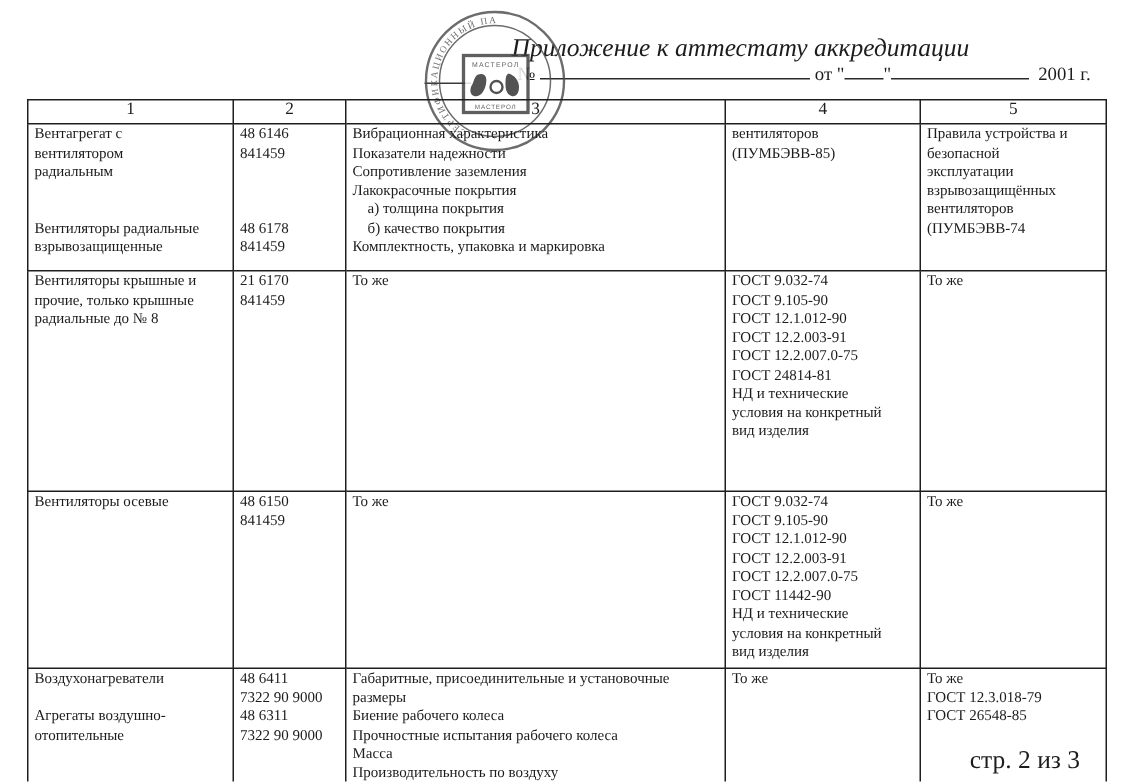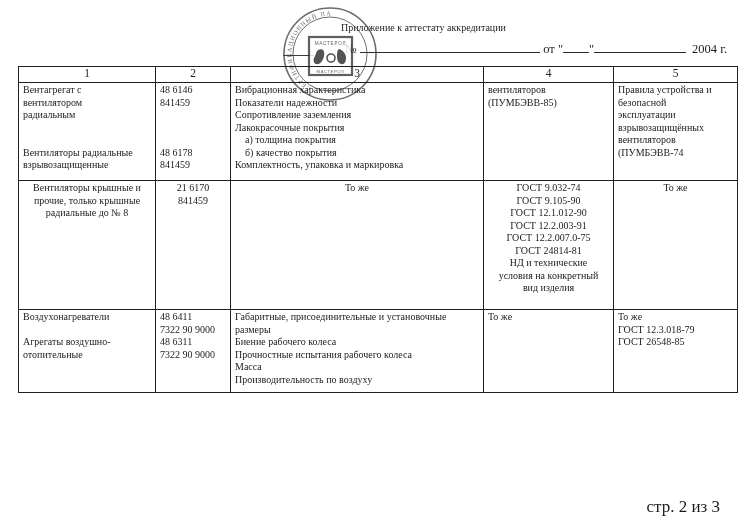--- a/index.html
+++ b/index.html
@@ -1,60 +1,60 @@
 <!DOCTYPE html>
 <html><head>
 <meta charset="utf-8">
 <style>
   html,body { margin:0; padding:0; }
   body {
     width:750px; height:521px; position:relative;
     background:#ffffff; overflow:hidden;
     font-family:"Liberation Serif", serif; color:#1c1c1c;
   }
-  .doc-title { position:absolute; left:341px; top:22px; font-size:10px; white-space:nowrap; }
+  .doc-title { position:absolute; left:341px; top:22px; font-size:17px; white-space:nowrap;font-style:italic; }
   .doc-numline { position:absolute; left:345px; top:40px; font-size:12.5px; white-space:nowrap; }
   .u { display:inline-block; border-bottom:1px solid #2b2b2b; height:12px; vertical-align:baseline; }
   .u-long  { width:180px; }
   .u-short { width:26px; }
   .u-mid   { width:92px; margin-right:6px; }
   .line-fragment { position:absolute; left:283px; top:55px; width:31px; height:1px; background:#3a3a3a; }
 
   table.main {
     position:absolute; left:18px; top:66px; width:719px;
     border-collapse:collapse; table-layout:fixed;
   }
   table.main td {
     border:1px solid #1f1f1f;
     vertical-align:top; padding:1px 4px 0 4px;
     font-size:10px; line-height:12.5px;
     overflow:hidden; white-space:pre-wrap;
   }
   tr.hdr { height:16px; }
   tr.hdr td { text-align:center; padding:0; font-size:11.5px; }
   tr.r1 { height:98px; }
-  tr.r2 { height:129px;text-align:center; }
+  tr.r2 { height:147px; }
   tr.r3 { height:118px; }
   tr.r4 { height:83px;padding-left:24px; }
 
   .stamp {
     position:absolute; left:281px; top:5px; width:98px; height:98px;
     opacity:0.82; pointer-events:none;
   }
   .page-footer { position:absolute; right:30px; top:497px; font-size:17px; }
 </style>
 </head>
 <body>
 
 <div class="doc-title">Приложение к аттестату аккредитации</div>
 
 <div class="doc-numline"><span>№</span>
   <span class="u u-long"></span>
   <span>от</span>
-  <span>"</span><span class="u u-short"></span><span>"</span><span class="u u-mid"></span><span>2004 г.</span>
+  <span>"</span><span class="u u-short"></span><span>"</span><span class="u u-mid"></span><span>2001 г.</span>
 </div>
 
 <div class="line-fragment"></div>
 
 <svg class="stamp" viewBox="0 0 98 98">
   <defs>
     <path id="ringPath" d="M 49,10.5 a 38.5,38.5 0 1,1 -0.02,0" fill="none"></path>
   </defs>
   <circle cx="49" cy="49" r="46" fill="none" stroke="#4c4c4c" stroke-width="1.6"></circle>
   <circle cx="49" cy="49" r="37" fill="none" stroke="#4c4c4c" stroke-width="1"></circle>
@@ -129,20 +129,36 @@
 ГОСТ 9.105-90
 ГОСТ 12.1.012-90
 ГОСТ 12.2.003-91
 ГОСТ 12.2.007.0-75
 ГОСТ 24814-81
 НД и технические
 условия на конкретный
 вид изделия</td>
       <td>То же</td>
     </tr>
+    <tr class="r3">
+      <td>Вентиляторы осевые</td>
+      <td>48 6150
+841459</td>
+      <td>То же</td>
+      <td>ГОСТ 9.032-74
+ГОСТ 9.105-90
+ГОСТ 12.1.012-90
+ГОСТ 12.2.003-91
+ГОСТ 12.2.007.0-75
+ГОСТ 11442-90
+НД и технические
+условия на конкретный
+вид изделия</td>
+      <td>То же</td>
+    </tr>
     <tr class="r4">
       <td>Воздухонагреватели
 
 Агрегаты воздушно-
 отопительные</td>
       <td>48 6411
 7322 90 9000
 48 6311
 7322 90 9000</td>
       <td>Габаритные, присоединительные и установочные

